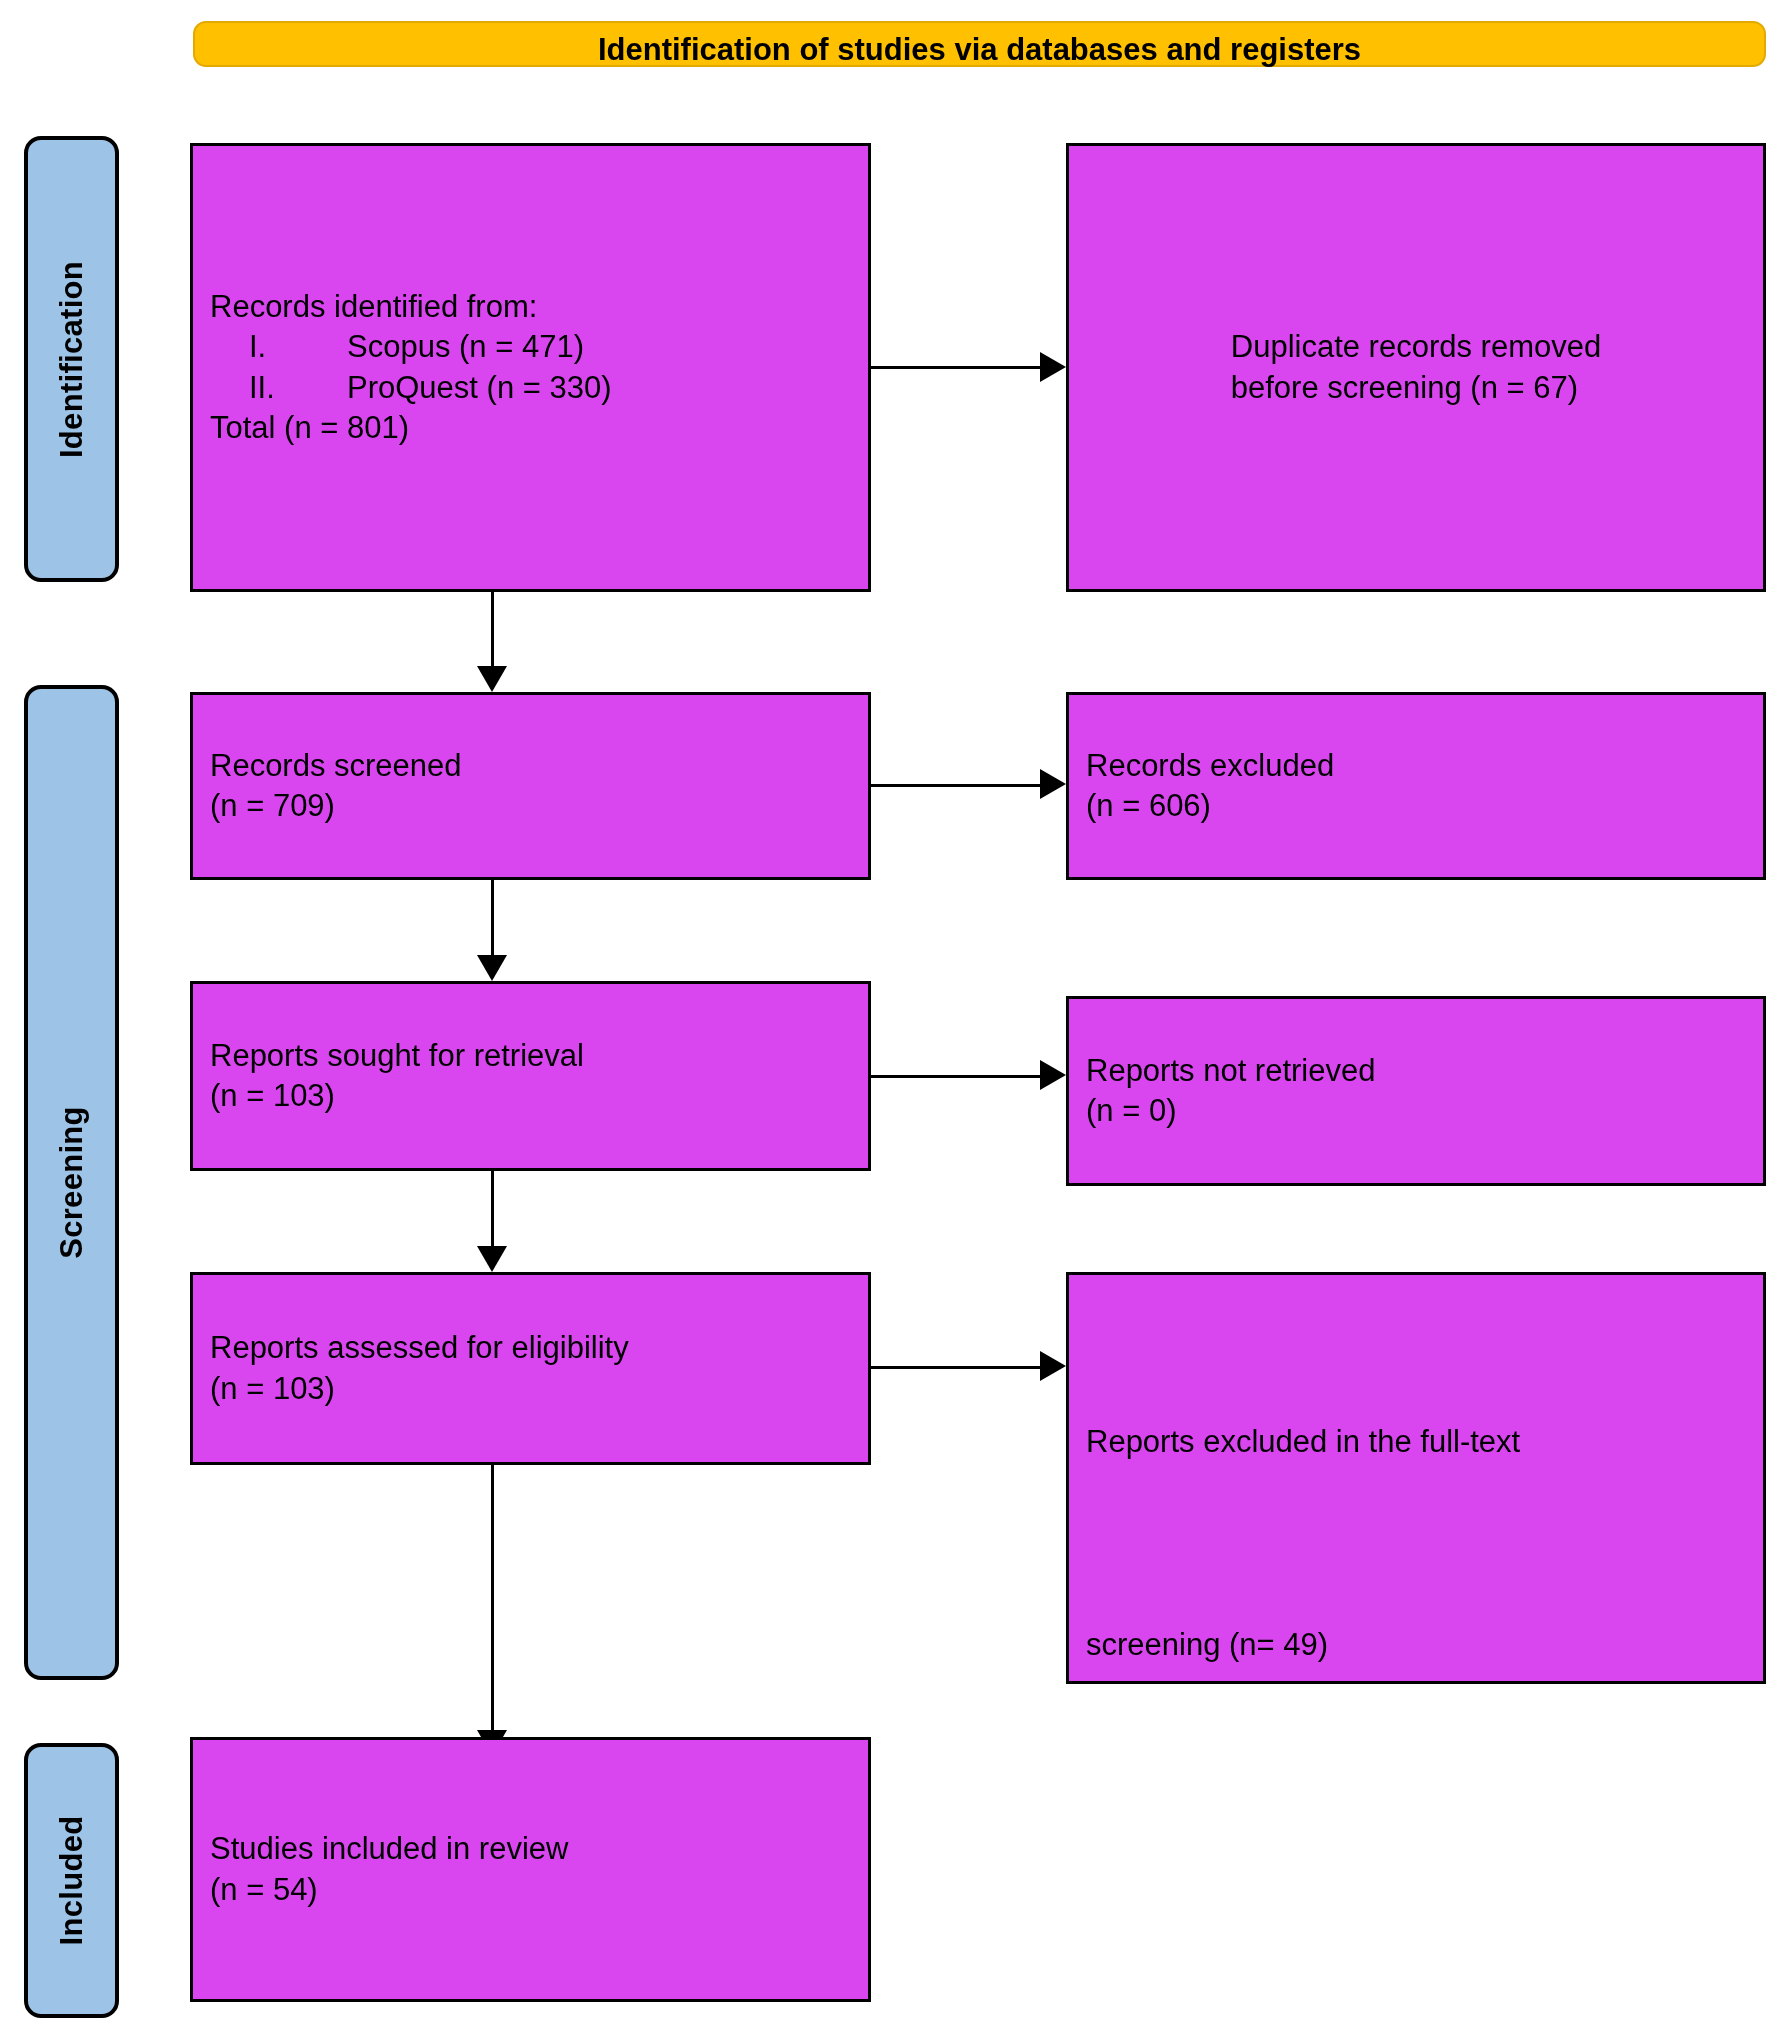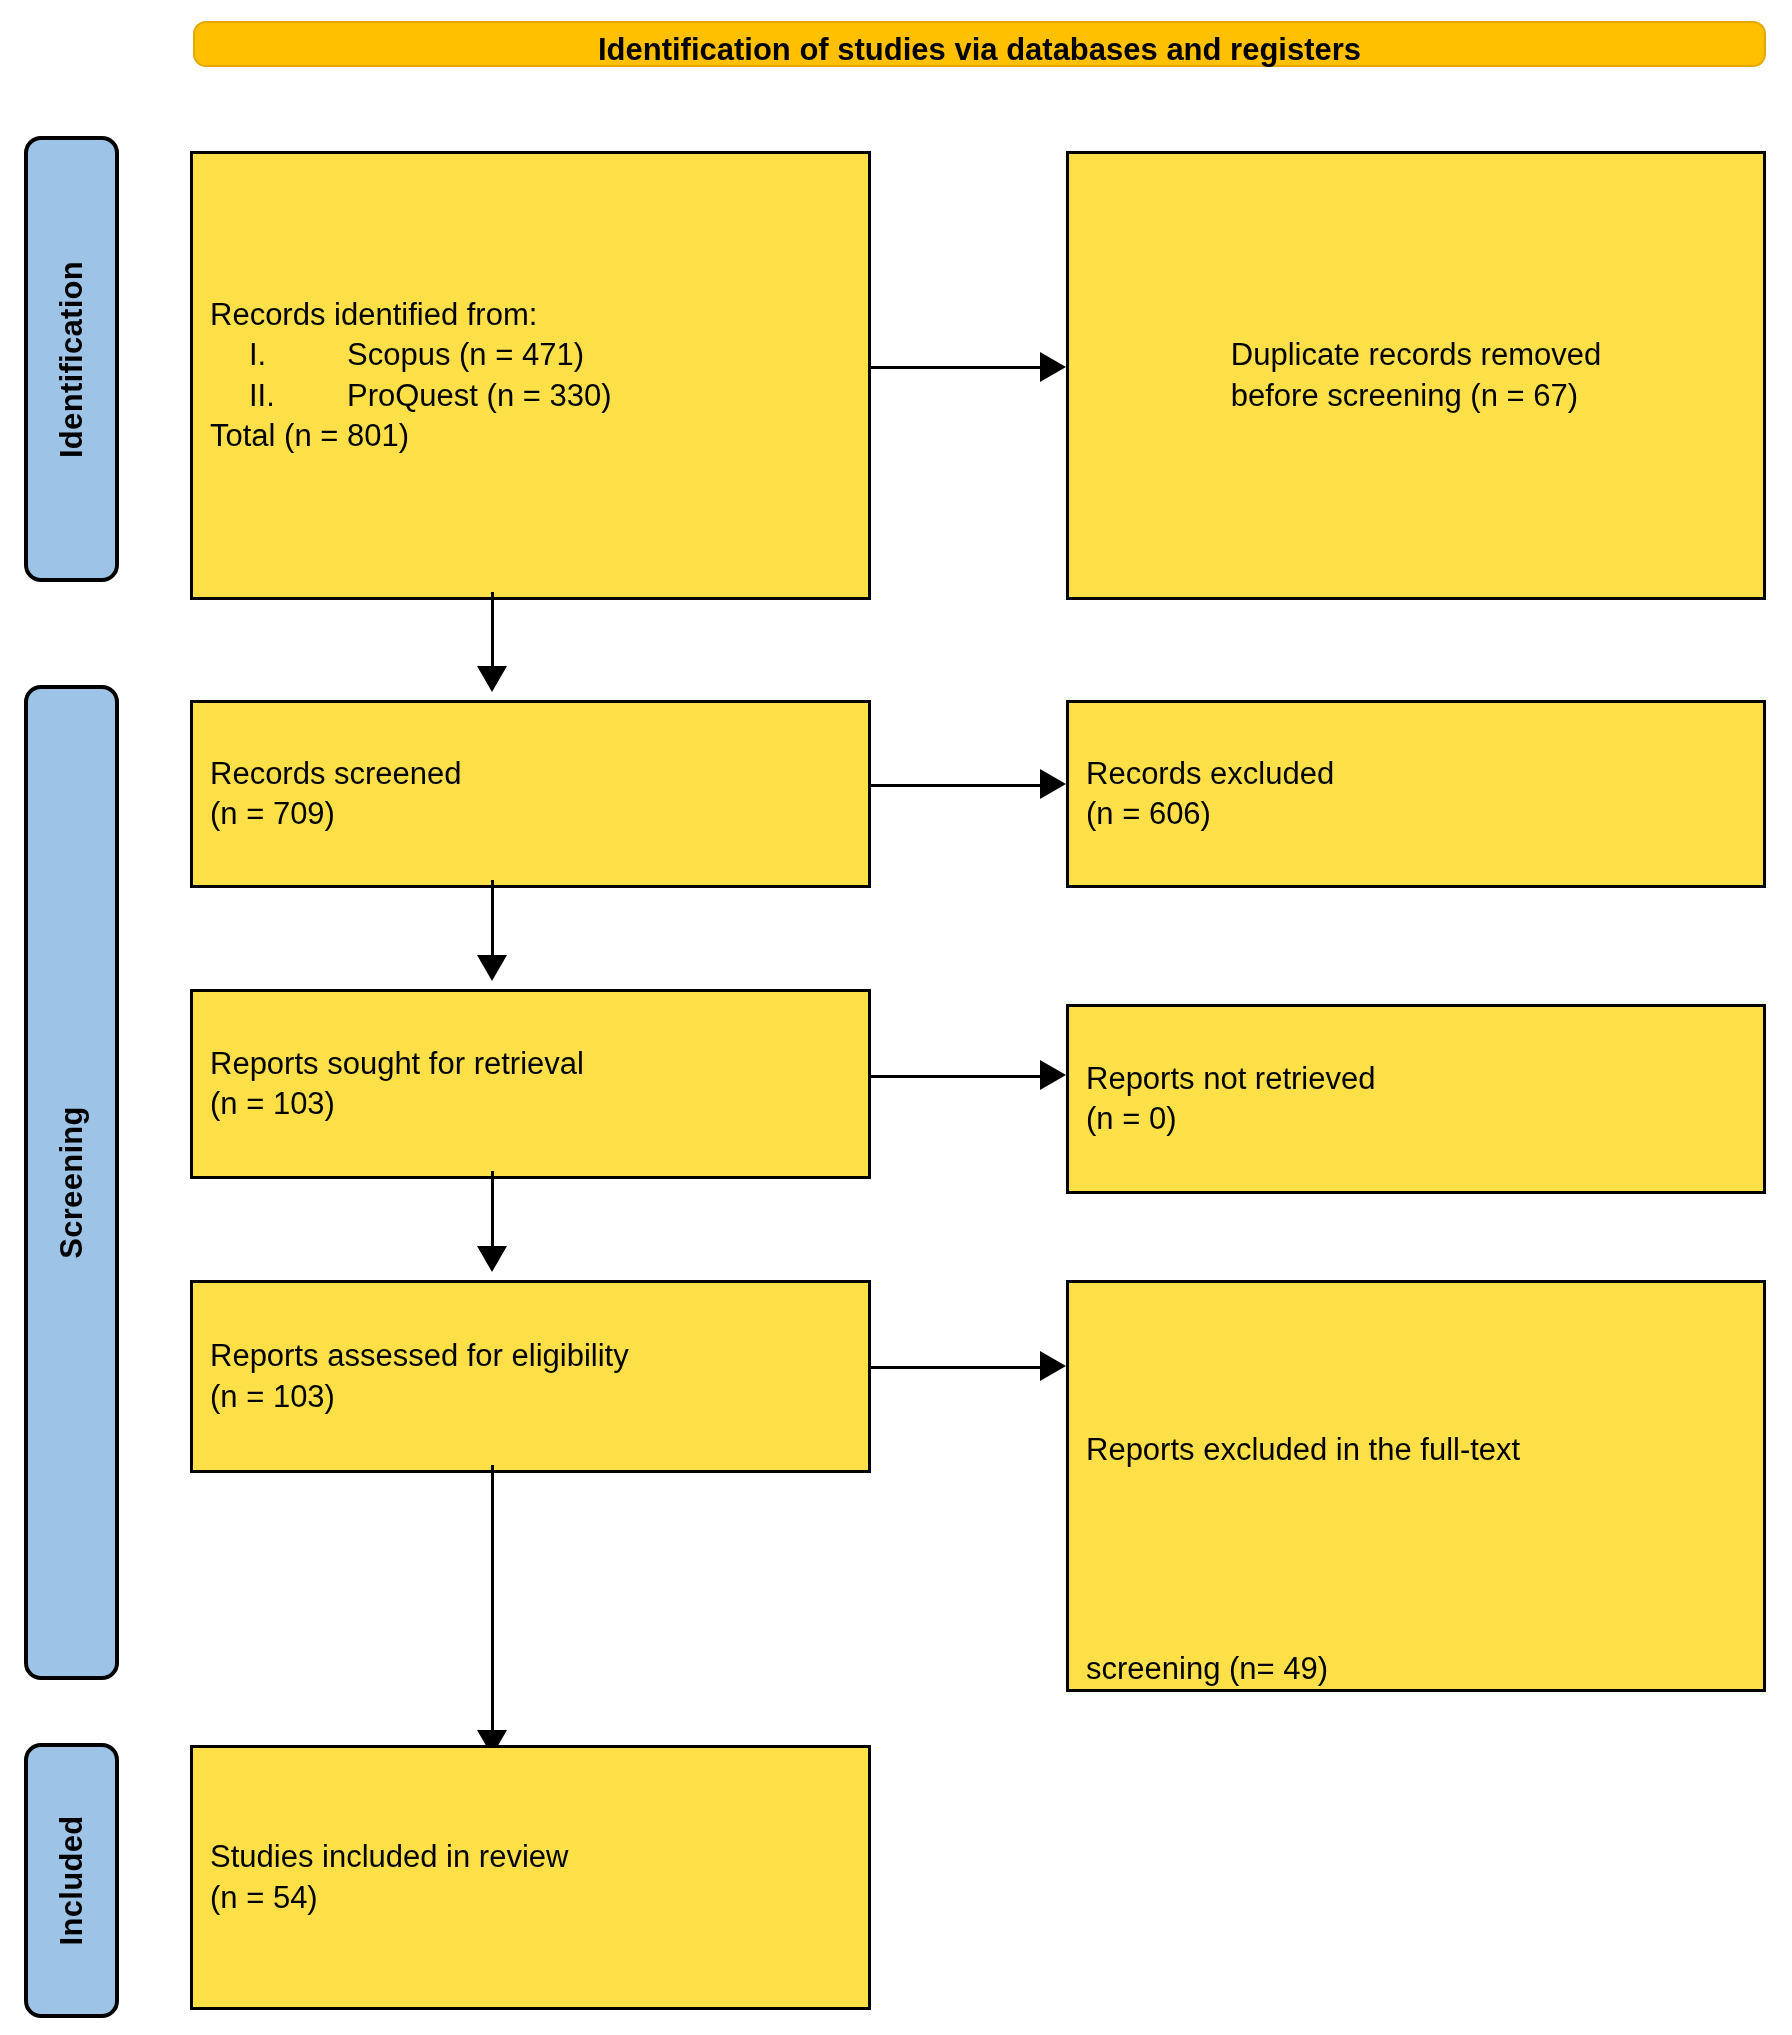--- a/index.html
+++ b/index.html
@@ -63,28 +63,27 @@
     font-size: 31px;
     font-weight: bold;
     color: #000000;
     letter-spacing: 0.3px;
     line-height: 1;
   }
 
   
   .box {
     position: absolute;
-    background: #fde047;
+    background: #d946ef;
     border: 3.3px solid #000000;
     box-sizing: border-box;
     display: flex;
     flex-direction: column;
     justify-content: center;
-    padding: 0 17px;
-    margin-top: 8px;
+    padding: 16px 17px;
   }
   .box-line {
     font-size: 31px;
     color: #000000;
     line-height: 1.30;
     white-space: pre;
   }
   .box-line.indent {
     padding-left: 39px;
   }

